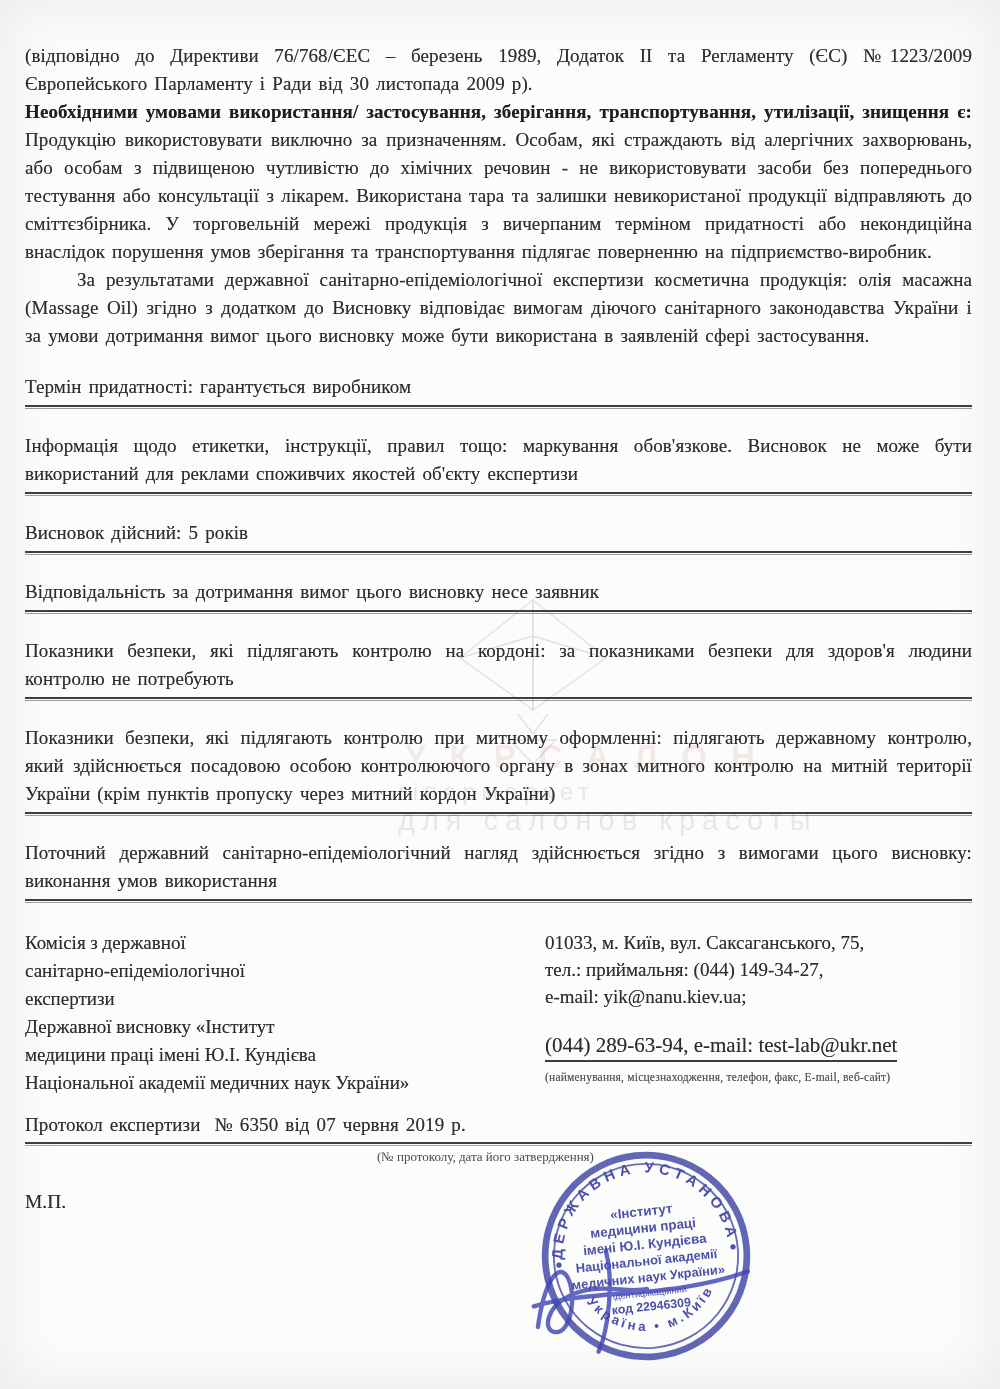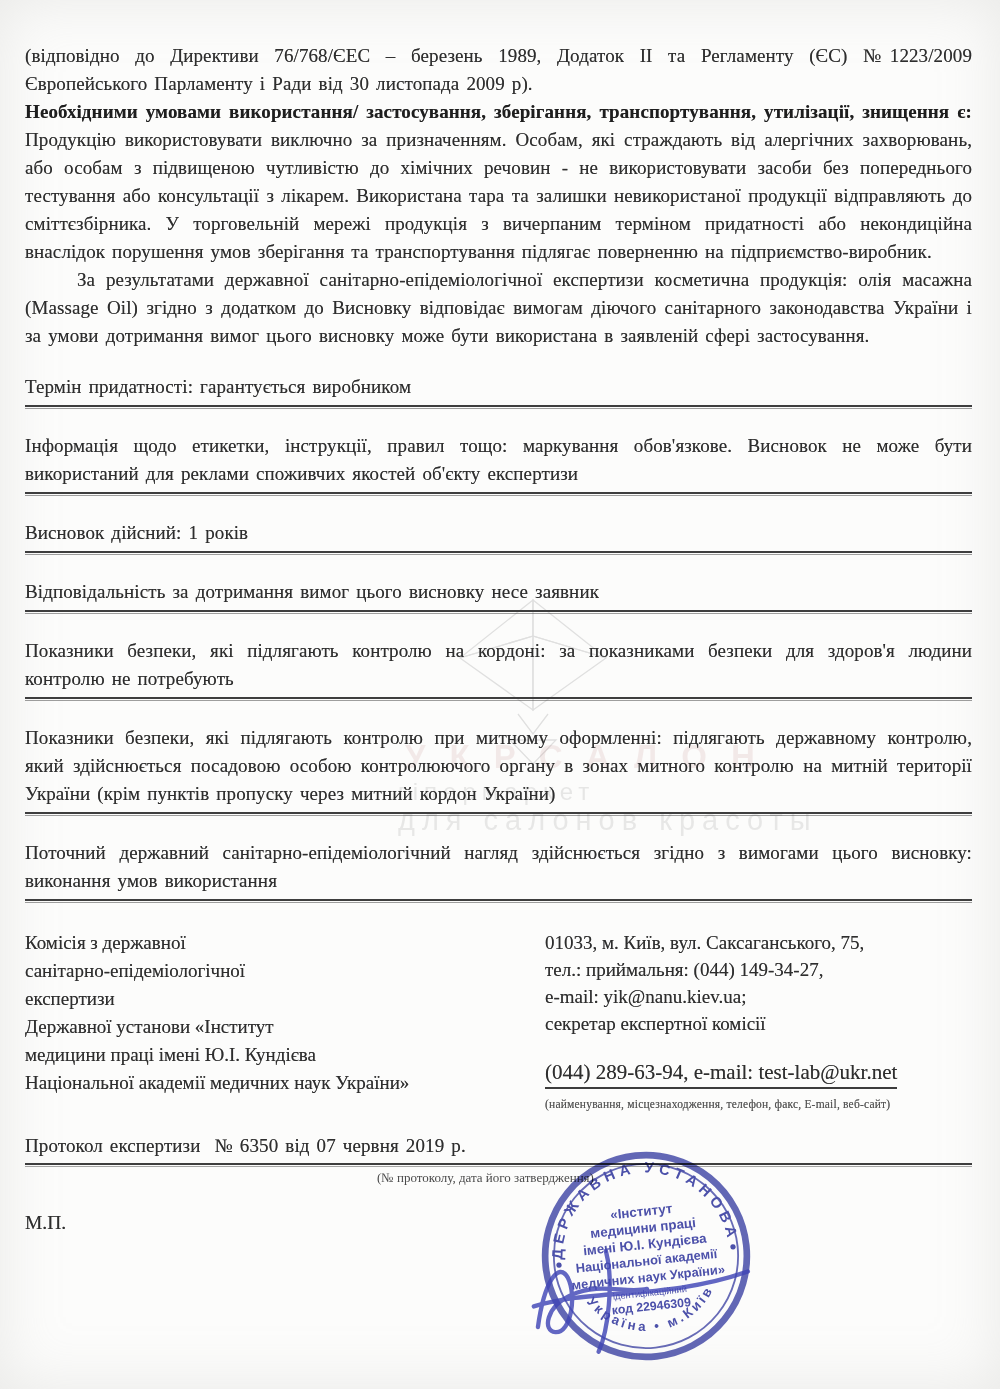--- a/index.html
+++ b/index.html
@@ -105,40 +105,39 @@
   <div class="wm wm-tag2">для салонов красоты</div>
 
   <p class="body-text">(відповідно до Директиви 76/768/ЄЕС – березень 1989, Додаток ІІ та Регламенту (ЄС) №1223/2009 Європейського Парламенту і Ради від 30 листопада 2009 р).</p>
 
   <p class="body-text"><span class="bold">Необхідними умовами використання/ застосування, зберігання, транспортування, утилізації, знищення є:</span><span> Продукцію використовувати виключно за призначенням. Особам, які страждають від алергічних захворювань, або особам з підвищеною чутливістю до хімічних речовин - не використовувати засоби без попереднього тестування або консультації з лікарем. Використана тара та залишки невикористаної продукції відправляють до сміттєзбірника. У торговельній мережі продукція з вичерпаним терміном придатності або некондиційна внаслідок порушення умов зберігання та транспортування підлягає поверненню на підприємство-виробник.</span></p>
 
   <p class="body-text indent">За результатами державної санітарно-епідеміологічної експертизи косметична продукція: олія масажна (Massage Oil) згідно з додатком до Висновку відповідає вимогам діючого санітарного законодавства України і за умови дотримання вимог цього висновку може бути використана в заявленій сфері застосування.</p>
 
   <div class="usec body-text">Термін придатності: гарантується виробником</div>
   <div class="usec body-text">Інформація щодо етикетки, інструкції, правил тощо: маркування обов'язкове. Висновок не може бути використаний для реклами споживчих якостей об'єкту експертизи</div>
-  <div class="usec body-text">Висновок дійсний: 1 років</div>
+  <div class="usec body-text">Висновок дійсний: 5 років</div>
   <div class="usec body-text">Відповідальність за дотримання вимог цього висновку несе заявник</div>
   <div class="usec body-text">Показники безпеки, які підлягають контролю на кордоні: за показниками безпеки для здоров'я людини контролю не потребують</div>
   <div class="usec body-text">Показники безпеки, які підлягають контролю при митному оформленні: підлягають державному контролю, який здійснюється посадовою особою контролюючого органу в зонах митного контролю на митній території України (крім пунктів пропуску через митний кордон України)</div>
   <div class="usec body-text">Поточний державний санітарно-епідеміологічний нагляд здійснюється згідно з вимогами цього висновку: виконання умов використання</div>
 
   <div class="commission">
     <div class="com-left">
       <div>Комісія з державної</div>
       <div>санітарно-епідеміологічної</div>
       <div>експертизи</div>
-      <div>Державної установи «Інститут</div>
+      <div>Державної висновку «Інститут</div>
       <div>медицини праці імені Ю.І. Кундієва</div>
       <div>Національної академії медичних наук України»</div>
     </div>
     <div class="com-right">
       <div>01033, м. Київ, вул. Саксаганського, 75,</div>
       <div>тел.: приймальня: (044) 149-34-27,</div>
       <div>e-mail: yik@nanu.kiev.ua;</div>
-      <div>секретар експертної комісії</div>
       <div class="contact-line">(044) 289-63-94, e-mail: test-lab@ukr.net</div>
       <div class="contact-note">(найменування, місцезнаходження, телефон, факс, E-mail, веб-сайт)</div>
     </div>
   </div>
 
   <div class="protocol body-text keep-space">Протокол експертизи  № 6350 від 07 червня 2019 р.</div>
   <div class="protocol-note">(№ протоколу, дата його затвердження)</div>
 
 
   <div class="seal-mark">М.П.</div>

